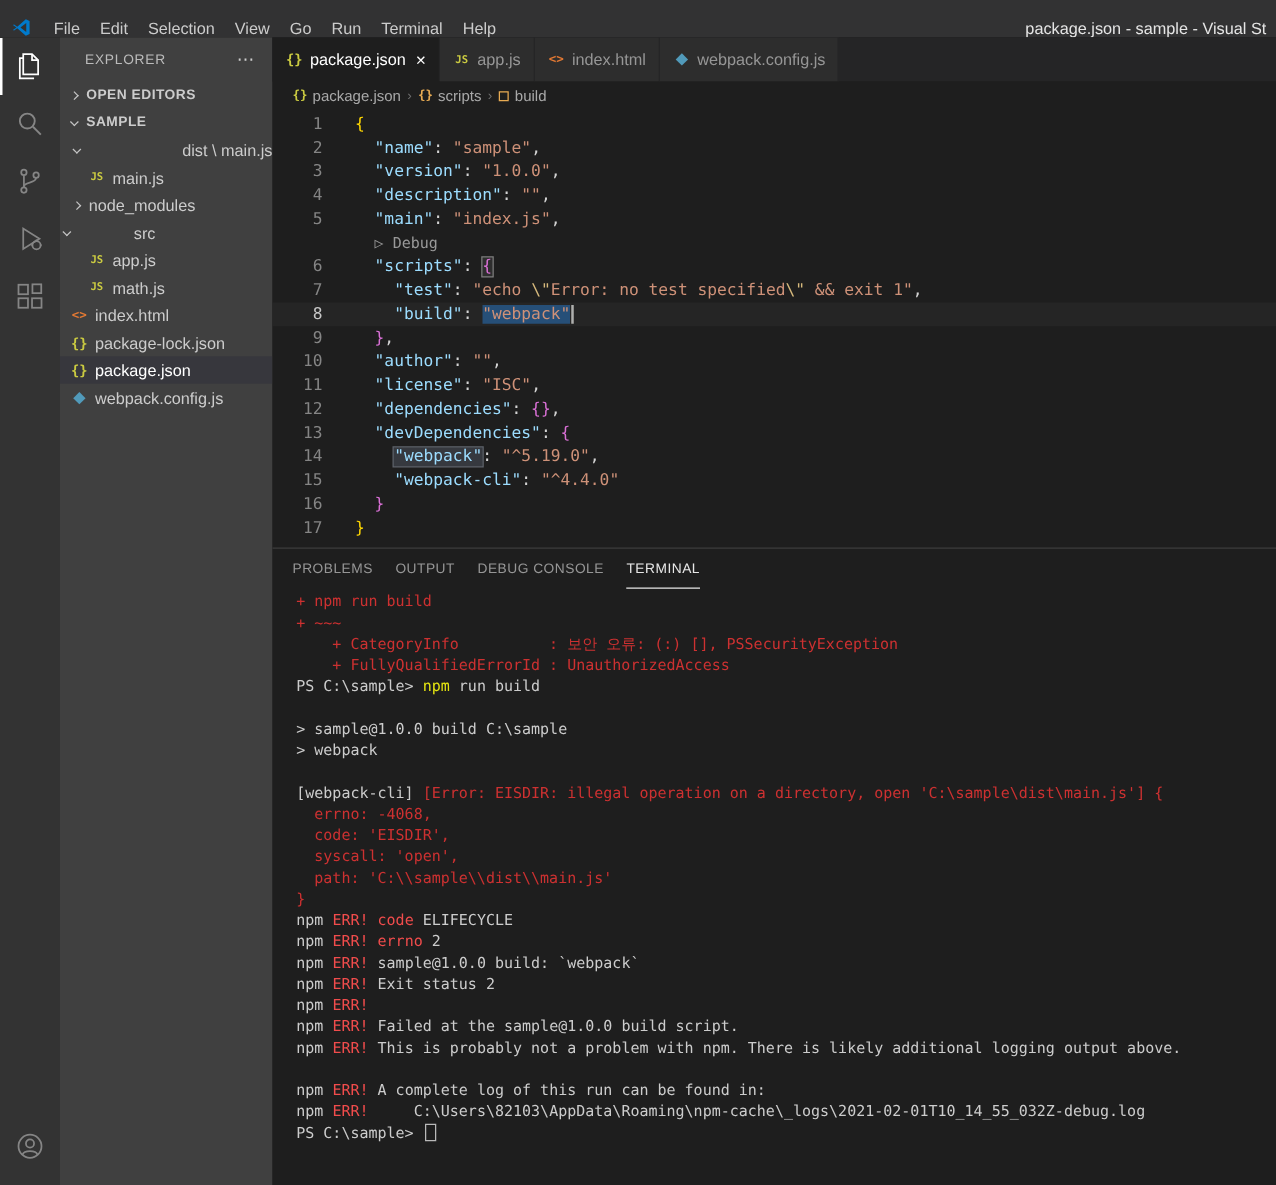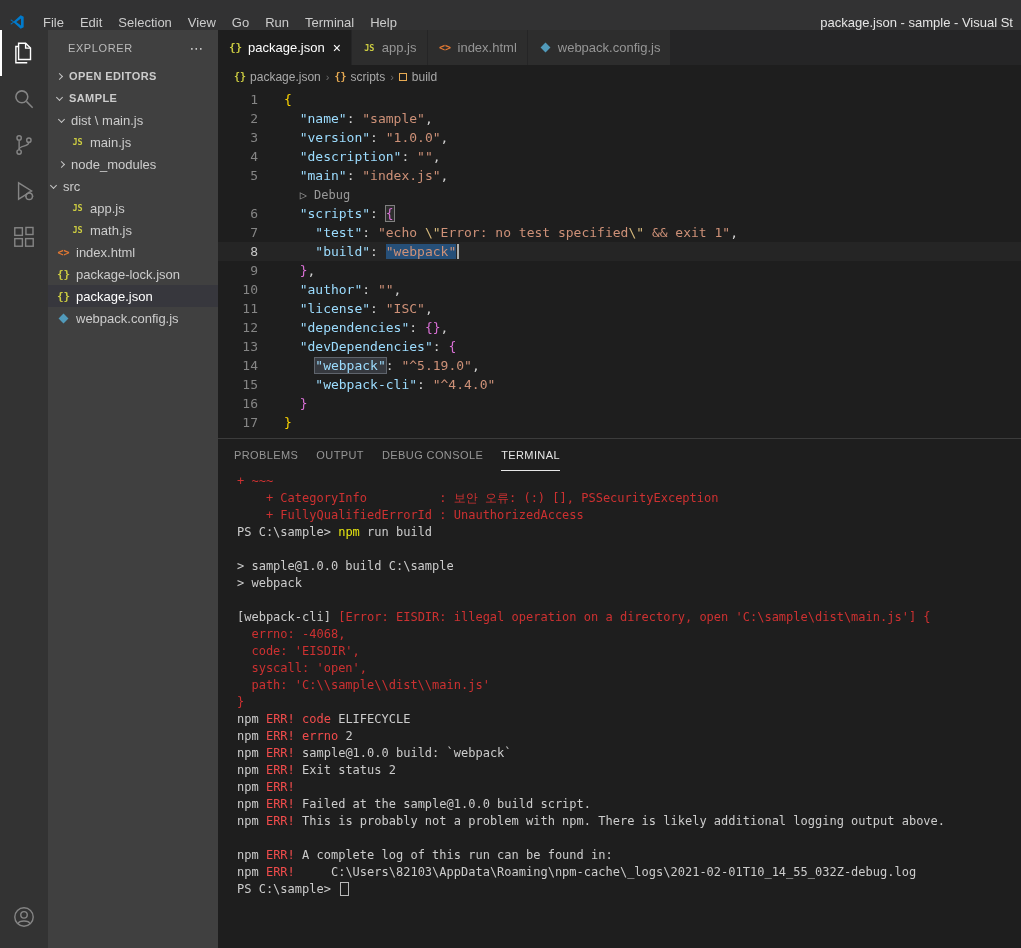--- a/index.html
+++ b/index.html
@@ -156,33 +156,33 @@
       </div>
       <div class="section-row">
         <span class="sec-chev collapsed"></span>
         <span>OPEN EDITORS</span>
       </div>
       <div class="section-row">
         <span class="sec-chev expanded"></span>
         <span>SAMPLE</span>
       </div>
       <div class="tree">
-          <div class="tree-row" style="padding-left: 8px;">
+          <div class="tree-row" style="padding-left: 8px; justify-content: space-between;">
             <span class="sec-chev expanded"></span>
             <span>dist \ main.js</span>
           </div>
           <div class="tree-row" style="padding-left: 22px;">
             <span class="fi fi-js">JS</span>
             <span>main.js</span>
           </div>
           <div class="tree-row" style="padding-left: 8px;">
             <span class="sec-chev collapsed"></span>
             <span>node_modules</span>
           </div>
-          <div class="tree-row" style="">
+          <div class="tree-row" style=" gap: 44px;">
             <span class="sec-chev expanded"></span>
             <span>src</span>
           </div>
           <div class="tree-row" style="padding-left: 22px;">
             <span class="fi fi-js">JS</span>
             <span>app.js</span>
           </div>
           <div class="tree-row" style="padding-left: 22px;">
             <span class="fi fi-js">JS</span>
             <span>math.js</span>
@@ -323,20 +323,21 @@
           </div>
       </div>
       <div class="panel">
         <div class="panel-header">
             <div class="panel-tab">PROBLEMS</div>
             <div class="panel-tab">OUTPUT</div>
             <div class="panel-tab">DEBUG CONSOLE</div>
             <div class="panel-tab active">TERMINAL</div>
           </div>
         <div class="terminal">
+            <div class="term-line"><span class="tk-red">+ npm run build</span></div>
             <div class="term-line"><span class="tk-red">+ ~~~</span></div>
             <div class="term-line"><span class="tk-red">    + CategoryInfo          : 보안 오류: (:) [], PSSecurityException</span></div>
             <div class="term-line"><span class="tk-red">    + FullyQualifiedErrorId : UnauthorizedAccess</span></div>
             <div class="term-line"><span class="tk-fg">PS C:\sample&gt; </span><span class="tk-cmd">npm</span><span class="tk-fg"> run build</span></div>
             <div class="term-line">&nbsp;</div>
             <div class="term-line"><span class="tk-fg">&gt; sample@1.0.0 build C:\sample</span></div>
             <div class="term-line"><span class="tk-fg">&gt; webpack</span></div>
             <div class="term-line">&nbsp;</div>
             <div class="term-line"><span class="tk-fg">[webpack-cli] </span><span class="tk-red">[Error: EISDIR: illegal operation on a directory, open 'C:\sample\dist\main.js'] {</span></div>
             <div class="term-line"><span class="tk-red">  errno: -4068,</span></div>

